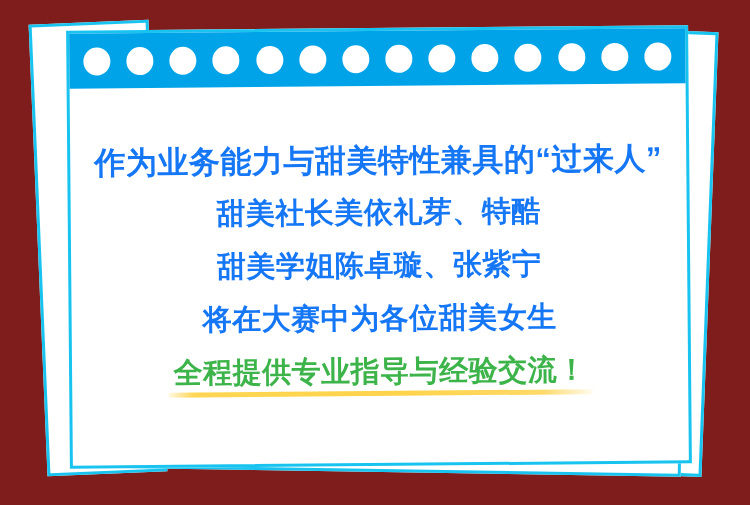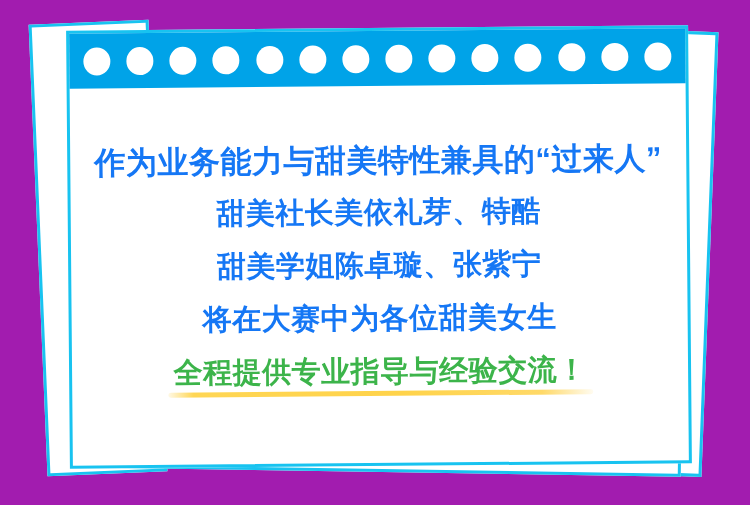--- a/index.html
+++ b/index.html
@@ -10,21 +10,21 @@
     width: 750px;
     height: 505px;
     overflow: hidden;
     font-family: "Liberation Sans", "DejaVu Sans", sans-serif;
   }
 
   #poster {
     position: relative;
     width: 750px;
     height: 505px;
-    background: #a21caf;
+    background: #7f1d1d;
     overflow: hidden;
   }
 
   
   .back-card {
     position: absolute;
     background: #ffffff;
     border: 3px solid #18c3f0;
     box-sizing: border-box;
   }

